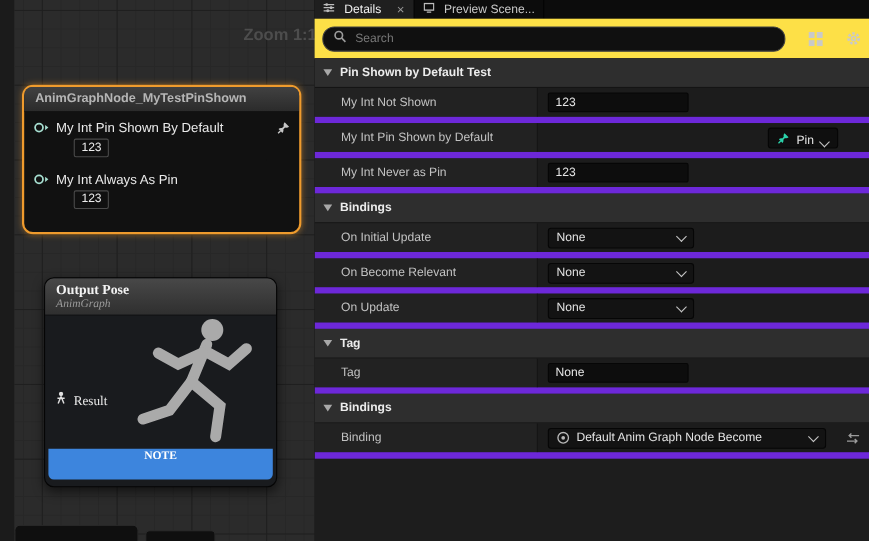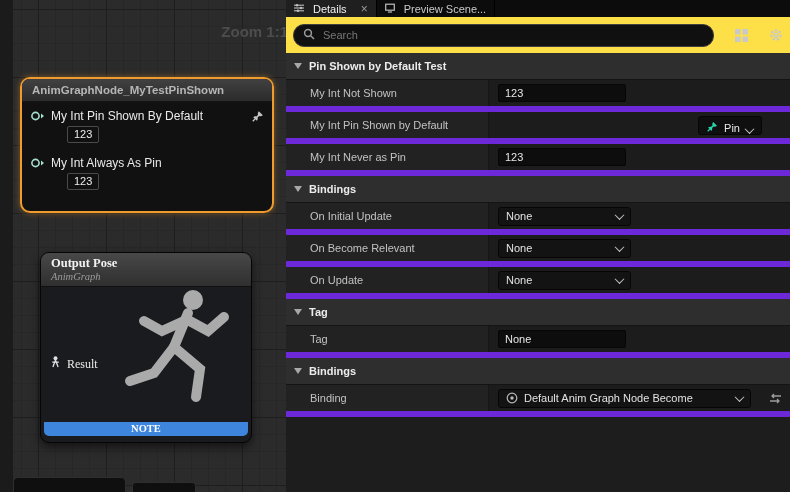--- a/index.html
+++ b/index.html
@@ -35,21 +35,21 @@
   .out-node{position:absolute;left:27px;top:252px;width:210px;height:189px;background:#191b1e;
     border:1px solid #050505;border-radius:9px;box-shadow:0 4px 10px rgba(0,0,0,0.55);font-family:Liberation Serif, serif;}
   .on-hdr{height:34px;background:linear-gradient(180deg,#484848,#2f2f2f);border-radius:8px 8px 0 0;
     padding:3px 10px 0;border-bottom:1px solid #101010;box-sizing:border-box;}
   .on-title{color:#f2f2f2;font-size:12.5px;font-weight:bold;line-height:15px;}
   .on-sub{color:#9b9b9b;font-size:10.5px;font-style:italic;line-height:12px;}
   .on-body{position:relative;height:152px;}
   .mann{position:absolute;right:4px;top:0;opacity:0.95;}
   .result-row{position:absolute;left:9px;top:69px;display:flex;align-items:center;gap:6px;
     color:#ececec;font-size:12px;}
-  .note-bar{position:absolute;left:3px;right:3px;bottom:3px;height:14px;background:#3d85dd;
+  .note-bar{position:absolute;left:3px;right:3px;bottom:3px;height:28px;background:#3d85dd;
     border-radius:0 0 5px 5px;color:#fff;font-size:10.5px;font-weight:bold;text-align:center;line-height:14px;}
 
   .stub1{position:absolute;left:0;top:477px;width:111px;height:15px;background:#0f0f0f;
     border:1px solid #2e2e2e;border-bottom:none;border-radius:5px 5px 0 0;}
   .stub2{position:absolute;left:119px;top:482px;width:62px;height:10px;background:#0f0f0f;
     border:1px solid #2e2e2e;border-bottom:none;border-radius:4px 4px 0 0;}
 
   
   .details{position:absolute;left:286px;top:0;width:504px;height:492px;background:#1d1d1d;
     display:flex;flex-direction:column;}

